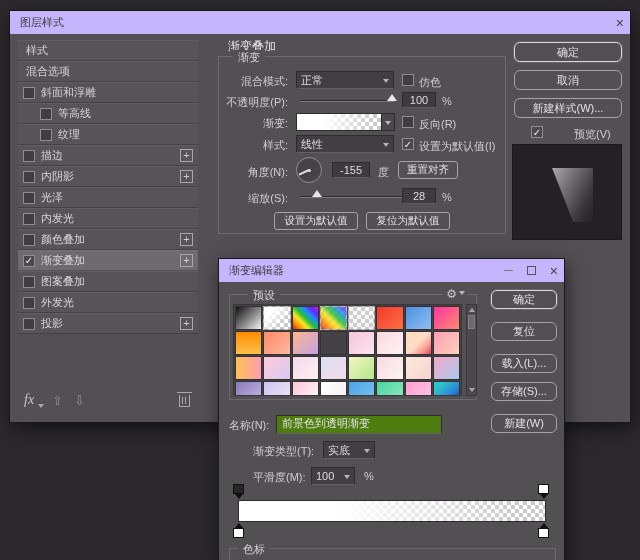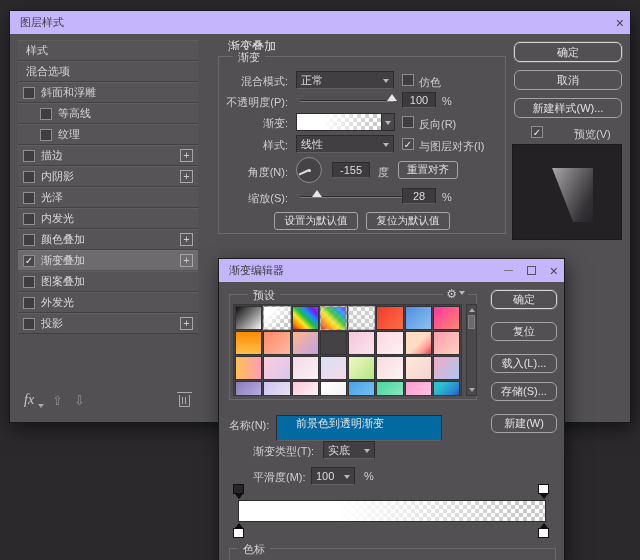--- a/index.html
+++ b/index.html
@@ -84,22 +84,22 @@
   .preset-panel { position:absolute; left:3px; top:9px; width:229px; height:92px; background:#454245; border:1px solid #39373a; overflow:hidden; }
   .preset-grid { display:grid; grid-template-columns:repeat(8,1fr); gap:1px; padding:1px; }
   .swatch { height:24px; position:relative; overflow:hidden; border:1px solid rgba(0,0,0,.25); }
   .sw-ov { position:absolute; inset:0; }
   .scrollbar { position:absolute; left:236px; top:9px; width:11px; height:92px; background:#4b494c; border:1px solid #39373a; }
   .sc-up,.sc-dn { position:absolute; left:2px; width:0; height:0; border-left:3.5px solid transparent; border-right:3.5px solid transparent; }
   .sc-up { top:3px; border-bottom:4px solid #a9a7aa; }
   .sc-dn { bottom:3px; border-top:4px solid #a9a7aa; }
   .sc-thumb { position:absolute; left:1px; top:10px; width:7px; height:14px; background:#6c6a6e; border:1px solid #807e82; }
 
-  .field { position:absolute; height:26px; background:#0369a1; border:1px solid #2d2b2e; border-bottom-color:#626064;
-           color:#e2e0e2; font-size:11px; line-height:15px; padding:0 19px; }
+  .field { position:absolute; height:19px; background:#4d7c0f; border:1px solid #2d2b2e; border-bottom-color:#626064;
+           color:#e2e0e2; font-size:11px; line-height:15px; padding:0 5px; }
 
   .gbar-wrap { position:absolute; left:19px; top:218px; width:308px; height:22px; border:1px solid #2d2b2e; overflow:hidden; }
   .stop { position:absolute; width:11px; }
   .stop .sq { width:11px; height:10px; border:1px solid #101010; }
   .stop.op .sq { margin-bottom:-1px; }
   .stop.op:after { content:""; position:absolute; left:1.5px; top:10px; border-left:4px solid transparent; border-right:4px solid transparent; border-top:5px solid #0f0f0f; }
   .stop.col:before { content:""; position:absolute; left:1.5px; top:-5px; border-left:4px solid transparent; border-right:4px solid transparent; border-bottom:5px solid #0f0f0f; }
   .fill-dark { background:#262626; }
   .fill-white { background:#ffffff; }
   .stops-group { position:absolute; left:10px; top:266px; width:327px; height:40px; border:1px solid #6c6a6e; border-bottom:none; }
@@ -213,21 +213,21 @@
         <span class="chev" style="right:3px;"></span>
       </div>
     <span class="cb cb-inline" style="left:392px;top:82px;"></span>
     <span class="cb-lab" style="left:409px;top:83px;">反向(R)</span>
 
     <span class="rlabel" style="left:184px;top:104px;">样式:</span>
     <div class="dropdown" style="left:286px;top:101px;width:98px;">
       <span>线性</span><span class="chev"></span>
     </div>
     <span class="cb cb-inline on" style="left:392px;top:104px;">✓</span>
-    <span class="cb-lab" style="left:409px;top:105px;">与图层对齐(I)</span>
+    <span class="cb-lab" style="left:409px;top:105px;">设置为默认值(I)</span>
 
     <span class="rlabel" style="left:184px;top:131px;">角度(N):</span>
     <div class="dial" style="left:286px;top:123px;">
       <span class="needle"></span>
         <span class="dial-dot"></span>
     </div>
     <div class="valbox" style="left:322px;top:128px;width:38px;">-155</div>
     <span class="unit" style="left:368px;top:131px;">度</span>
     <div class="btn small" style="left:388px;top:127px;width:60px;height:18px;border-radius:3px;">重置对齐</div>
 

